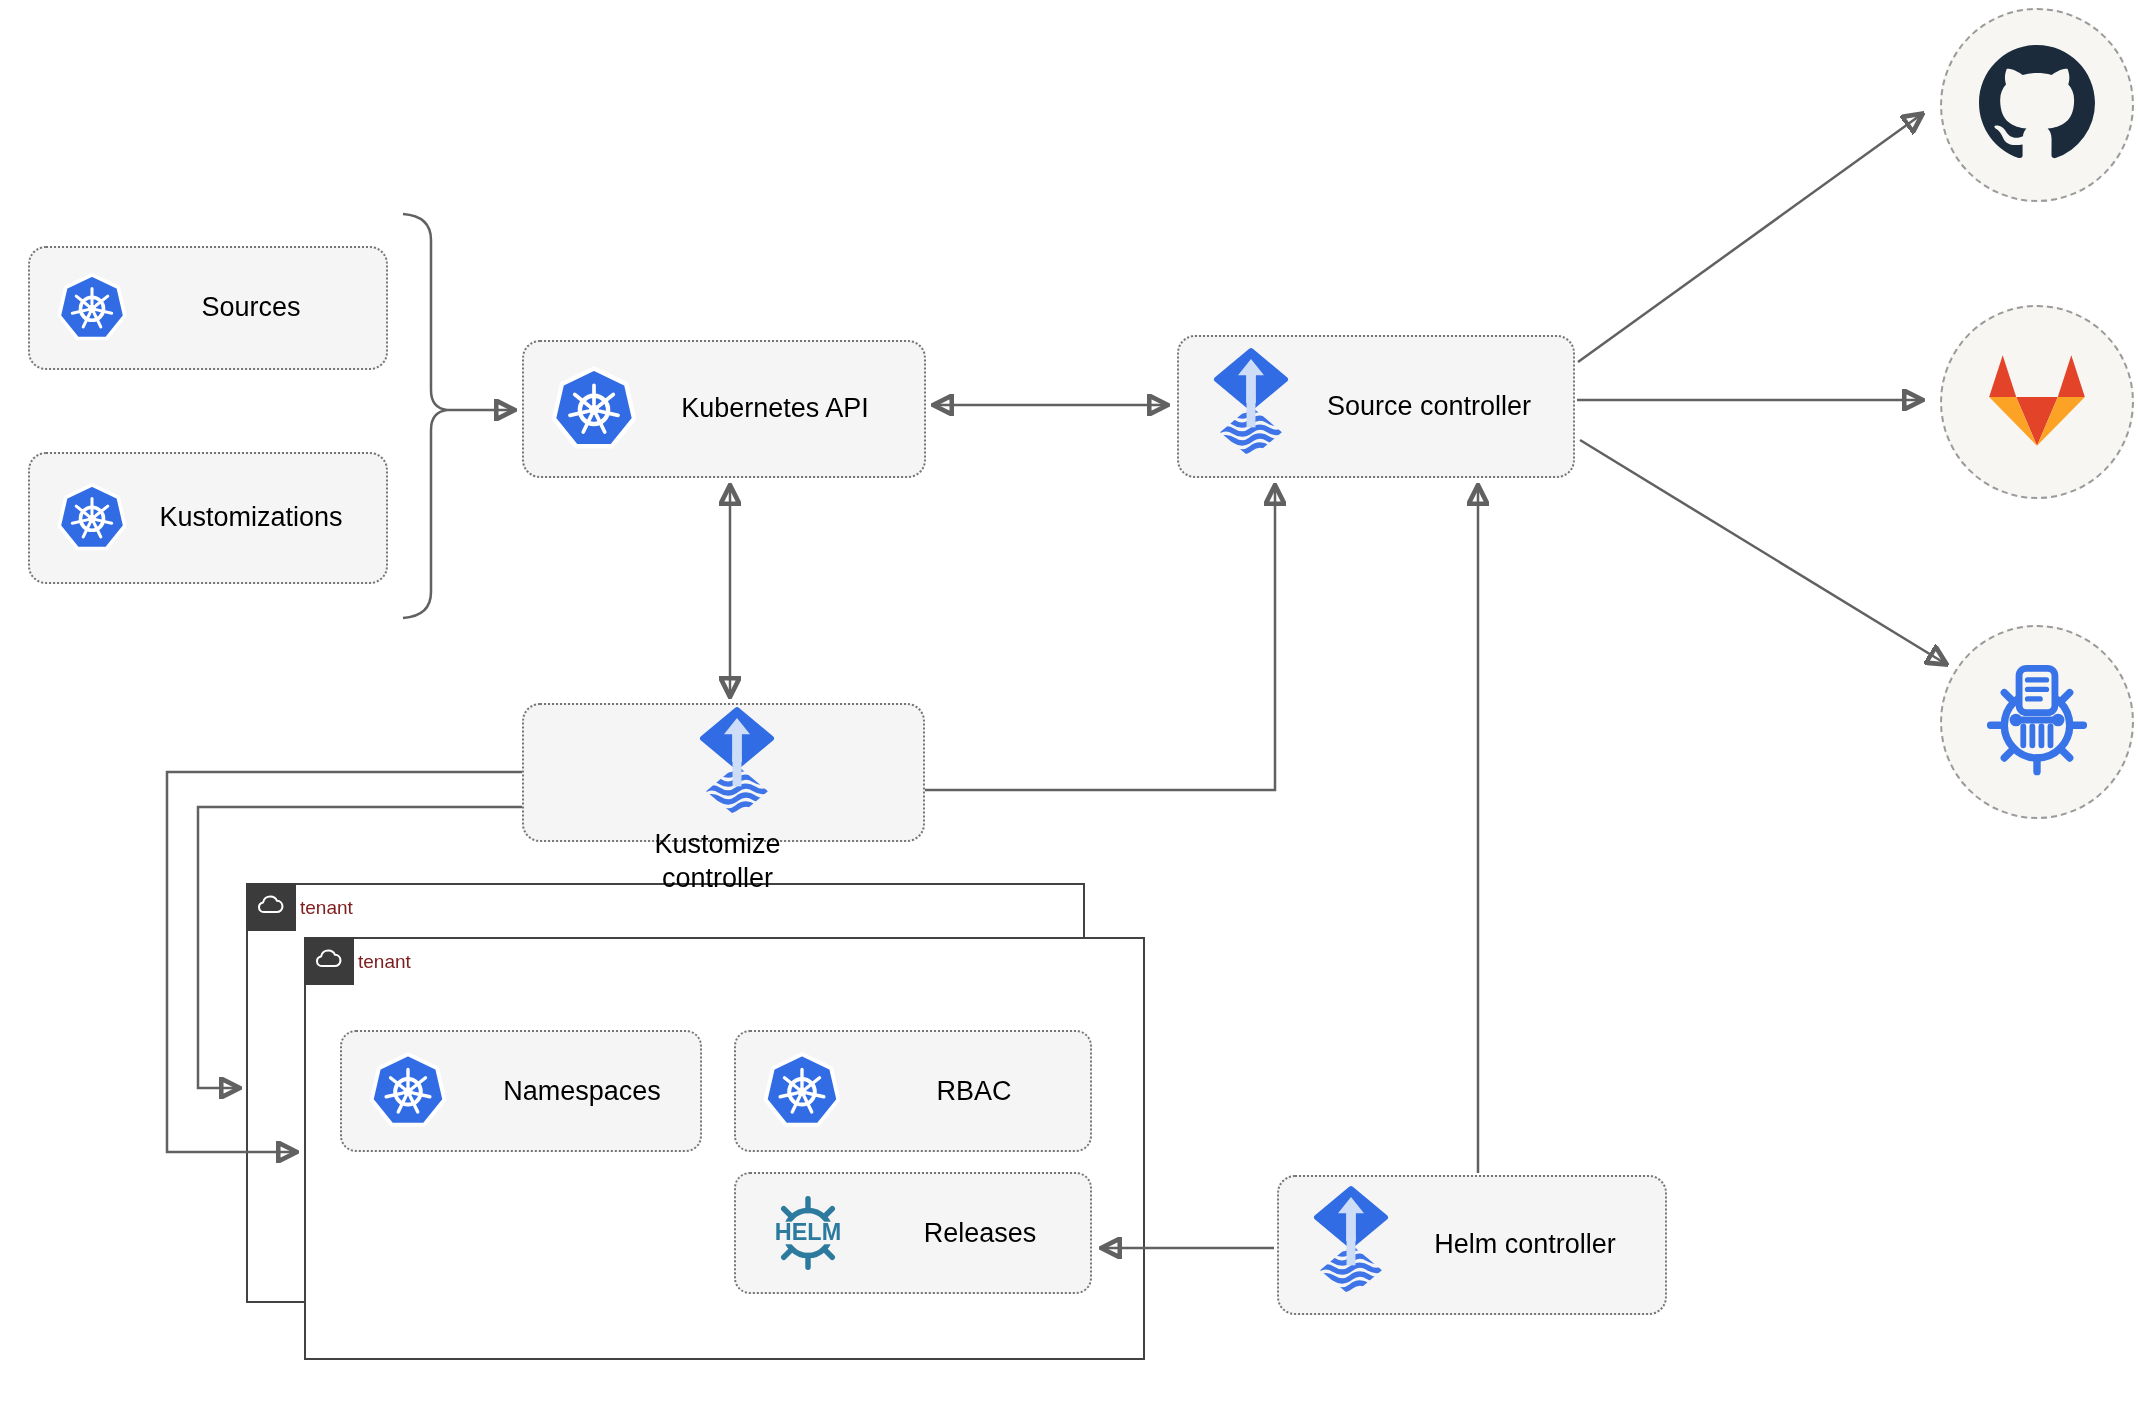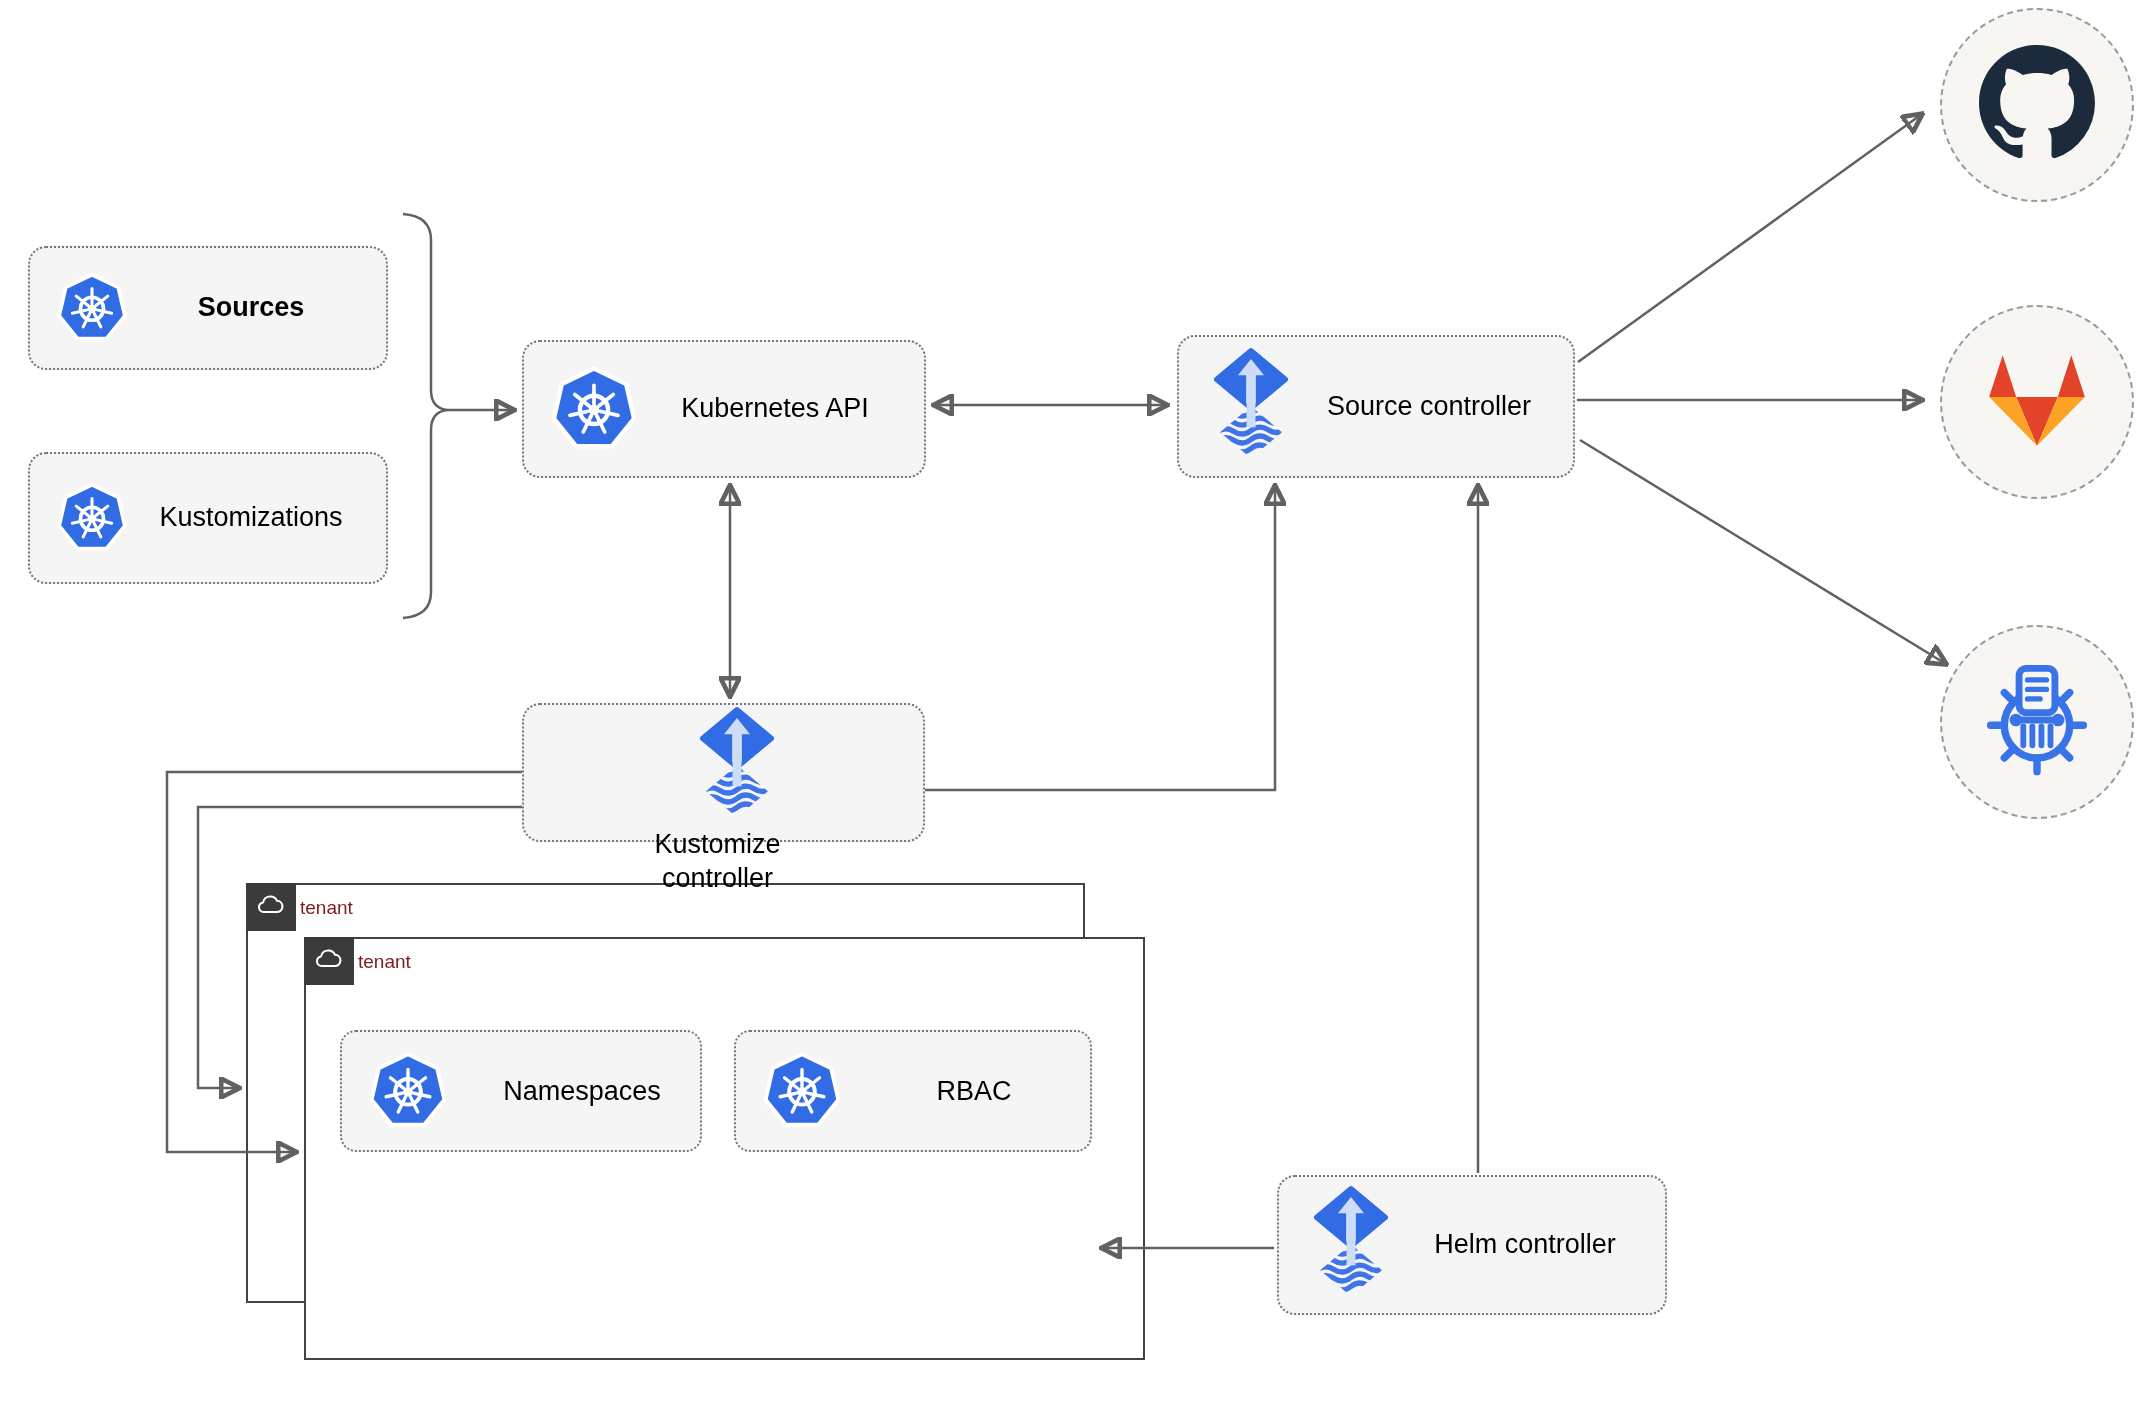--- a/index.html
+++ b/index.html
@@ -54,21 +54,21 @@
     <div class="tenant-tab">
       <span>
         <svg width="34" height="30" viewBox="0 0 22 22">
           <path d="M6.3,16.2 C3.9,16.2 2.2,14.7 2.2,12.6 C2.2,10.8 3.5,9.4 5.2,9.1 C5.6,6.6 7.8,4.7 10.5,4.7 C12.7,4.7 14.6,6 15.4,7.9 C17.6,8 19.4,9.8 19.4,12.1 C19.4,14.4 17.5,16.2 15.2,16.2 Z" fill="none" stroke="#ffffff" stroke-width="1.5" stroke-linejoin="round"></path>
         </svg>
       </span>
     </div>
     <span class="tenant-label">tenant</span>
   </div>
 
-  <div class="node" style="left:28px;top:246px;width:360px;height:124px;font-weight:bold;">
+  <div class="node" style="left:28px;top:246px;width:360px;height:124px;">
     <span class="nicon">
       <svg width="72" height="72" viewBox="0 0 100 100">
         <polygon points="50,4 86.5,21.5 95.5,60.8 70.3,92.3 29.7,92.3 4.5,60.8 13.5,21.5" fill="#326ce5" stroke="#ffffff" stroke-width="5" stroke-linejoin="round"></polygon>
         <g stroke="#ffffff" stroke-width="4.2" stroke-linecap="round" fill="none">
           <circle cx="50" cy="51" r="16" stroke-width="5"></circle>
           <path d="M50,44 L50,23 M55.5,46.6 L71.9,33.5 M56.8,52.6 L77.3,57.2 M53,57.3 L62.2,76.2 M47,57.3 L37.8,76.2 M43.2,52.6 L22.7,57.2 M44.5,46.6 L28.1,33.5"></path>
         </g>
         <circle cx="50" cy="51" r="6" fill="#ffffff"></circle>
       </svg>
     </span>
@@ -194,20 +194,33 @@
           <circle cx="50" cy="51" r="16" stroke-width="5"></circle>
           <path d="M50,44 L50,23 M55.5,46.6 L71.9,33.5 M56.8,52.6 L77.3,57.2 M53,57.3 L62.2,76.2 M47,57.3 L37.8,76.2 M43.2,52.6 L22.7,57.2 M44.5,46.6 L28.1,33.5"></path>
         </g>
         <circle cx="50" cy="51" r="6" fill="#ffffff"></circle>
       </svg>
     </span>
     <span class="nlabel">RBAC</span>
   </div>
 
 
+  <div class="resource" style="left:734px;top:1172px;width:358px;height:122px;">
+    <span class="nicon">
+      <svg width="92" height="86" viewBox="0 0 110 100">
+        <g stroke="#2c7a9e" fill="none" stroke-width="6.5" stroke-linecap="round">
+          <circle cx="55" cy="50" r="27"></circle>
+          <path d="M55,23 L55,9 M74.1,30.9 L84,21 M35.9,30.9 L26,21 M35.9,69.1 L26,79 M55,77 L55,91 M74.1,69.1 L84,79"></path>
+        </g>
+        <rect x="12" y="36.5" width="86" height="27" fill="#f5f5f5"></rect>
+        <text x="55" y="58" text-anchor="middle" font-size="28" font-weight="bold" fill="#2c7a9e" font-family="Liberation Sans, sans-serif">HELM</text>
+      </svg>
+    </span>
+    <span class="nlabel">Releases</span>
+  </div>
 
   <div class="endpoint" style="left:1940px;top:8px;">
     <span>
       <svg width="116" height="116" viewBox="0 0 16 16">
         <path fill="#1b2b3c" d="M8 0C3.58 0 0 3.58 0 8c0 3.54 2.29 6.53 5.47 7.59.4.07.55-.17.55-.38 0-.19-.01-.82-.01-1.49-2.01.37-2.53-.49-2.69-.94-.09-.23-.48-.94-.82-1.13-.28-.15-.68-.52-.01-.53.63-.01 1.08.58 1.23.82.72 1.21 1.87.87 2.33.66.07-.52.28-.87.51-1.07-1.78-.2-3.64-.89-3.64-3.95 0-.87.31-1.59.82-2.15-.08-.2-.36-1.02.08-2.12 0 0 .67-.21 2.2.82.64-.18 1.32-.27 2-.27s1.36.09 2 .27c1.53-1.04 2.2-.82 2.2-.82.44 1.1.16 1.92.08 2.12.51.56.82 1.27.82 2.15 0 3.07-1.87 3.75-3.65 3.95.29.25.54.73.54 1.48 0 1.07-.01 1.93-.01 2.2 0 .21.15.46.55.38A8.012 8.012 0 0 0 16 8c0-4.42-3.58-8-8-8z"></path>
       </svg>
     </span>
   </div>
 
   <div class="endpoint" style="left:1940px;top:305px;">

